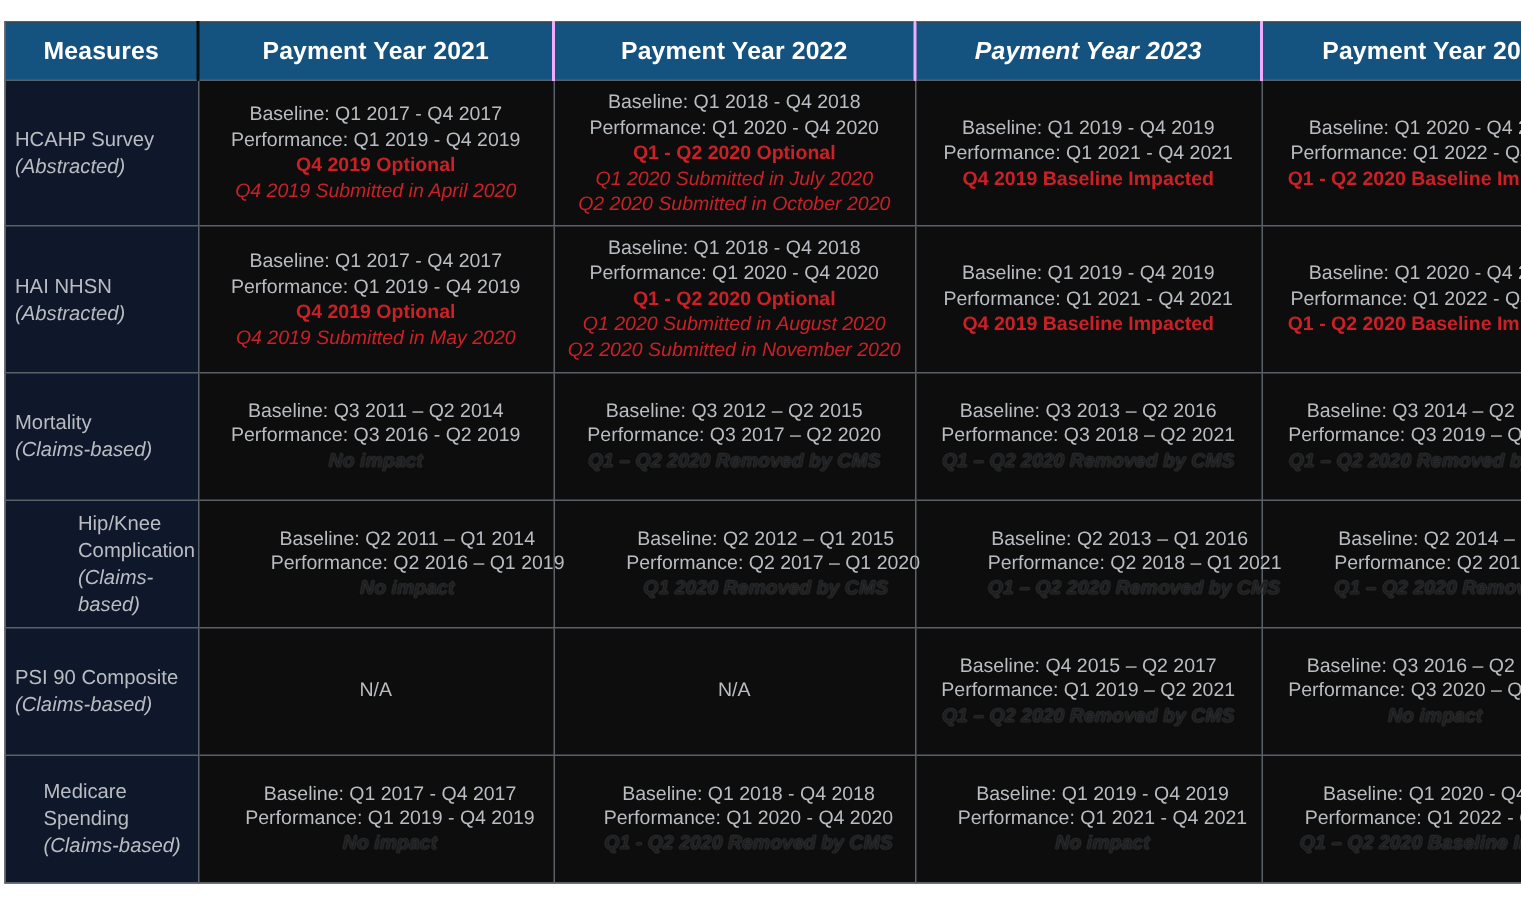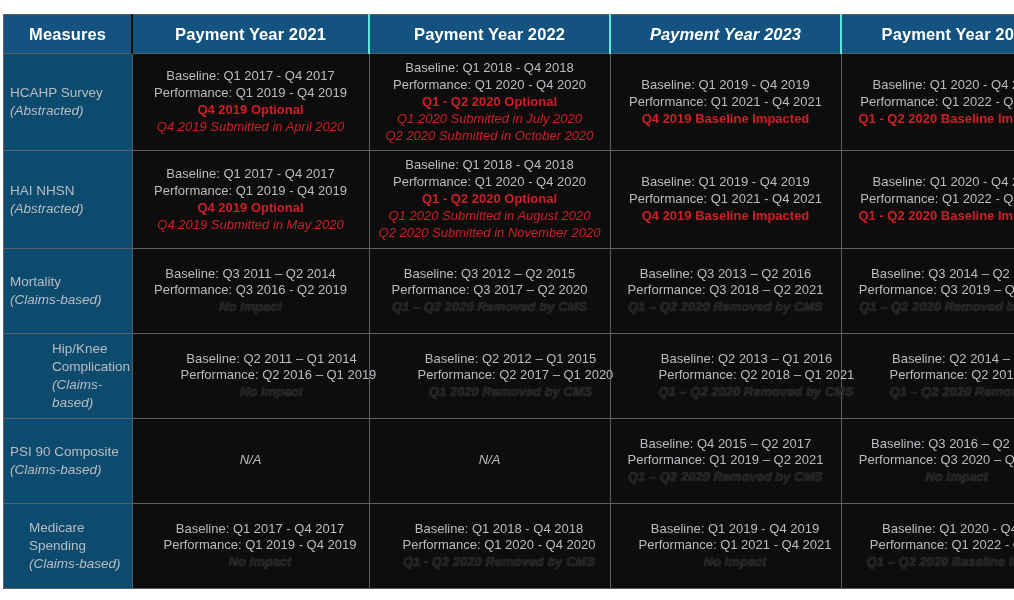--- a/index.html
+++ b/index.html
@@ -52,26 +52,26 @@
     text-align: center;
     height: 26px;
     padding: 6px 4px;
     letter-spacing: 0.1px;
     border-color: #14527f;
   }
   thead th.col-measures {
     border-right: 2px solid #0d0d0d;
   }
   thead th.sep {
-    border-left: 2px solid #5eead4;
+    border-left: 2px solid #f0abfc;
   }
 
   
   td.measure-name {
-    background: #0c4a6e;
+    background: #0f172a;
     color: #b9bdc2;
     font-size: 13.5px;
     line-height: 1.32;
     text-align: left;
     padding-left: 12px;
     padding-right: 6px;
   }
   td.measure-name .m-title {
     display: block;
     color: #b9bdc2;
@@ -113,21 +113,20 @@
     font-weight: bold;
   }
   td.data-cell .line.note-red-italic {
     color: #cc2027;
     font-weight: normal;
     font-style: italic;
   }
   td.data-cell .line.na {
     color: #b9bdc2;
     font-weight: normal;
-    font-style: italic;
   }
 
   
   tr.r-hcahp td { height: 70px; }
   tr.r-hai td   { height: 70px; }
   tr.r-mort td  { height: 72px; }
   tr.r-hip td   { height: 72px; padding-left: 48px; }
   tr.r-psi td   { height: 72px; }
   tr.r-med td   { height: 72px; padding-left: 25px; }
 </style>

